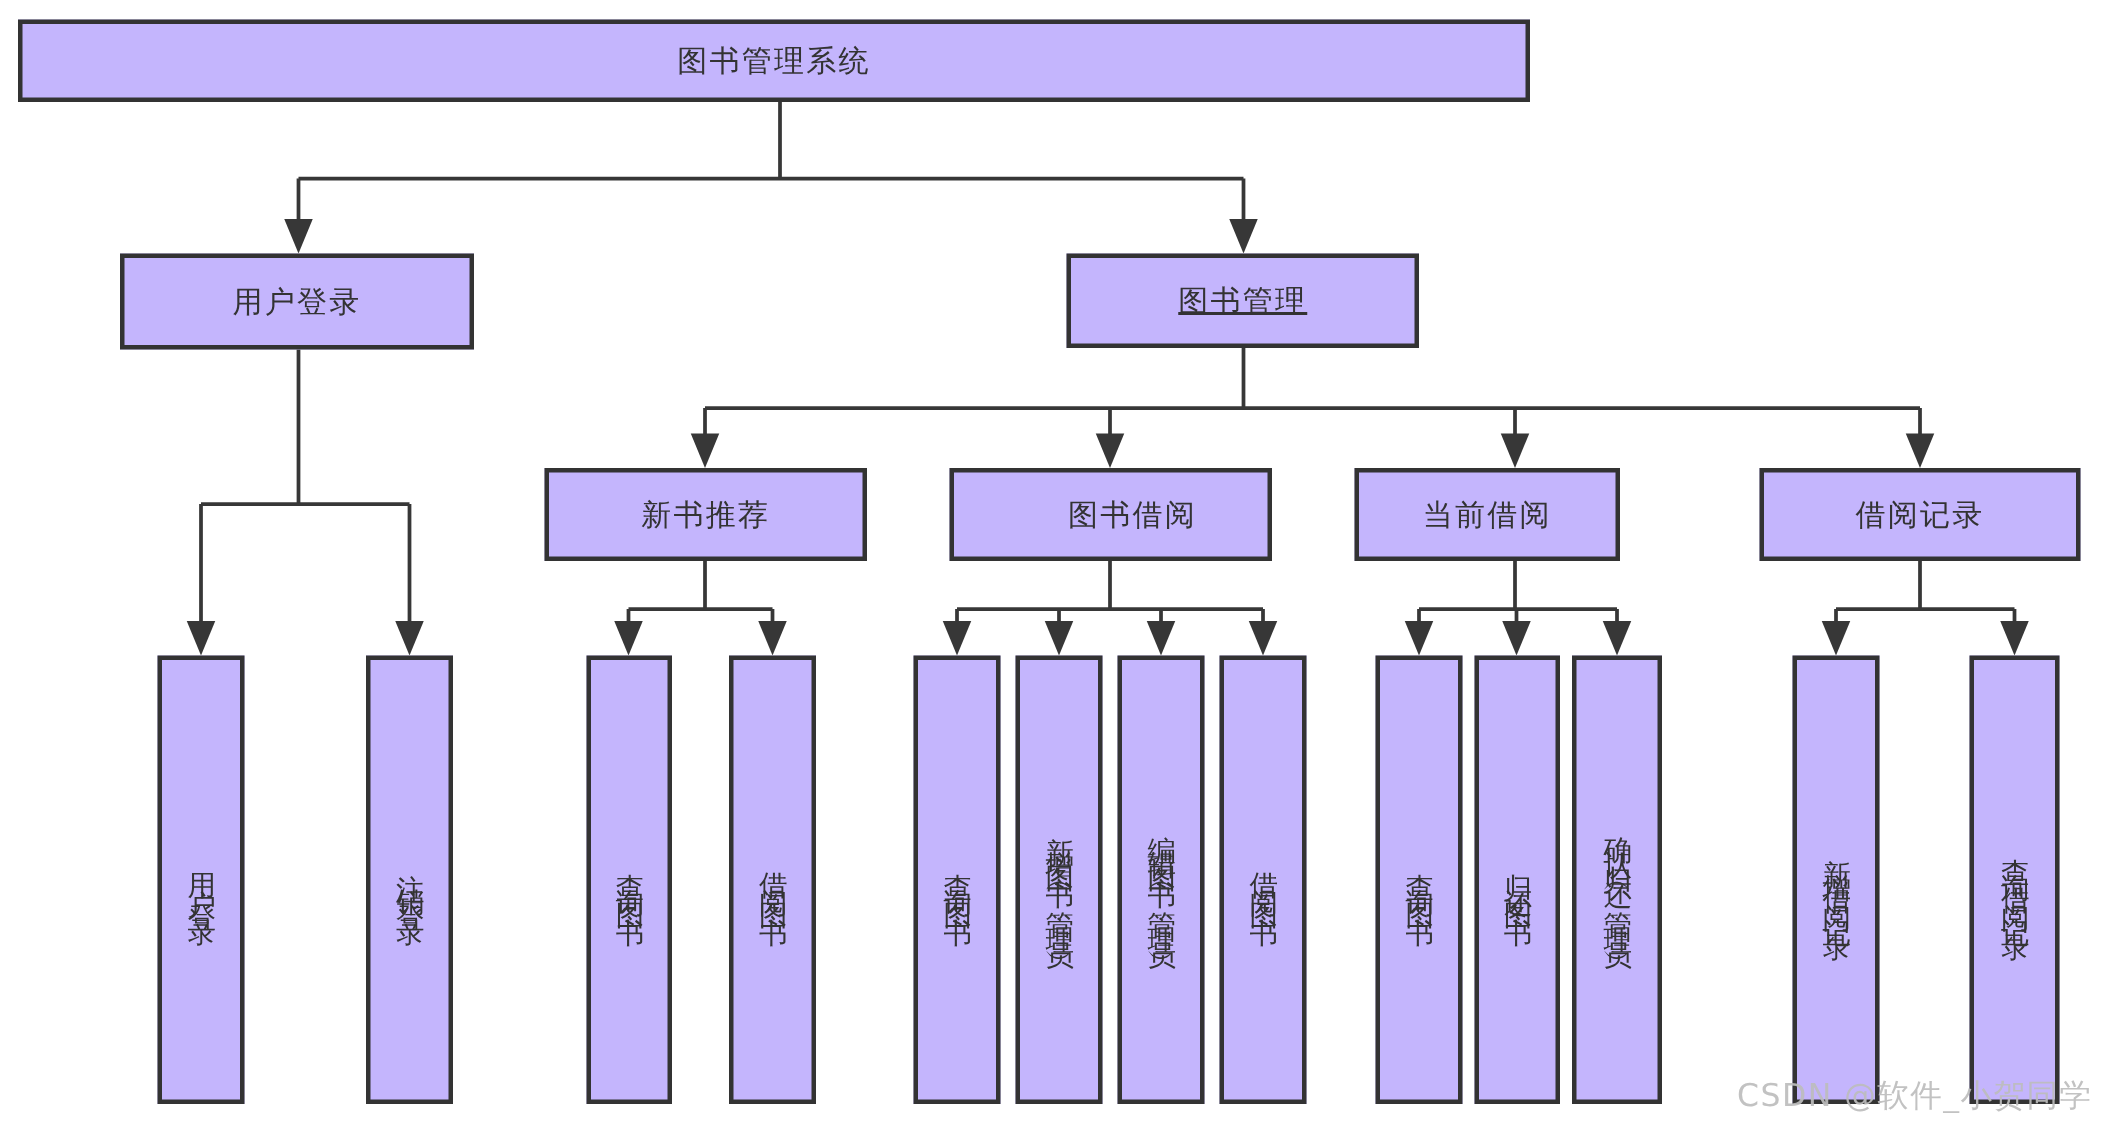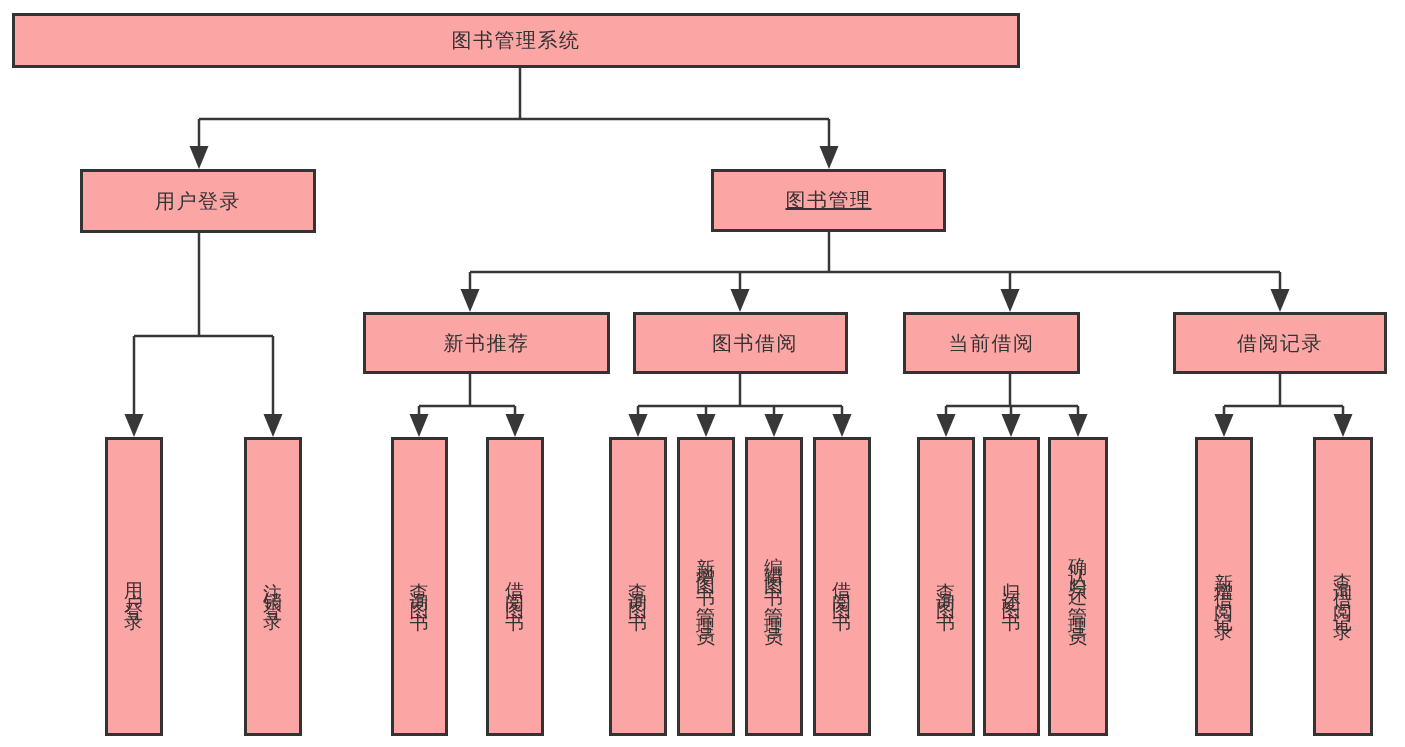--- a/index.html
+++ b/index.html
@@ -18,21 +18,21 @@
   #connector-svg {
     position: absolute;
     left: 0; top: 0;
     width: 1405px;
     height: 747px;
     z-index: 1;
   }
   .node {
     position: absolute;
     box-sizing: border-box;
-    background: #fca5a5;
+    background: #c4b5fd;
     border: 3px solid var(--box-color, #333333);
     display: flex;
     align-items: center;
     justify-content: center;
     z-index: 2;
     color: var(--text-color, #333333);
   }
   .node .lbl {
     font-size: 20px;
     letter-spacing: 1.5px;
@@ -120,21 +120,21 @@
   <div id="nodes-layer">
       <div class="node" style="left: 12px; top: 13px; width: 1008px; height: 55px;">
         <span class="lbl">图书管理系统</span>
       </div>
       <div class="node" style="left: 80px; top: 169px; width: 236px; height: 64px;">
         <span class="lbl">用户登录</span>
       </div>
       <div class="node" style="left: 711px; top: 169px; width: 235px; height: 63px; text-decoration: underline;">
         <span class="lbl">图书管理</span>
       </div>
-      <div class="node" style="left: 363px; top: 312px; width: 247px; height: 62px;">
+      <div class="node" style="left: 363px; top: 312px; width: 215px; height: 62px;">
         <span class="lbl">新书推荐</span>
       </div>
       <div class="node" style="left: 633px; top: 312px; width: 215px; height: 62px; padding-left: 29px;">
         <span class="lbl">图书借阅</span>
       </div>
       <div class="node" style="left: 903px; top: 312px; width: 177px; height: 62px;">
         <span class="lbl">当前借阅</span>
       </div>
       <div class="node" style="left: 1173px; top: 312px; width: 214px; height: 62px;">
         <span class="lbl">借阅记录</span>
@@ -172,13 +172,14 @@
       <div class="node vertical" style="left: 1048px; top: 437px; width: 60px; height: 299px;">
         <span class="lbl">确认归还（管理员）</span>
       </div>
       <div class="node vertical" style="left: 1195px; top: 437px; width: 58px; height: 299px;">
         <span class="lbl">新增借阅记录</span>
       </div>
       <div class="node vertical" style="left: 1313px; top: 437px; width: 60px; height: 299px;">
         <span class="lbl">查询借阅记录</span>
       </div>
     </div>
+  <div id="watermark">CSDN @软件_小贺同学</div>
 </div>
 
 </body></html>

